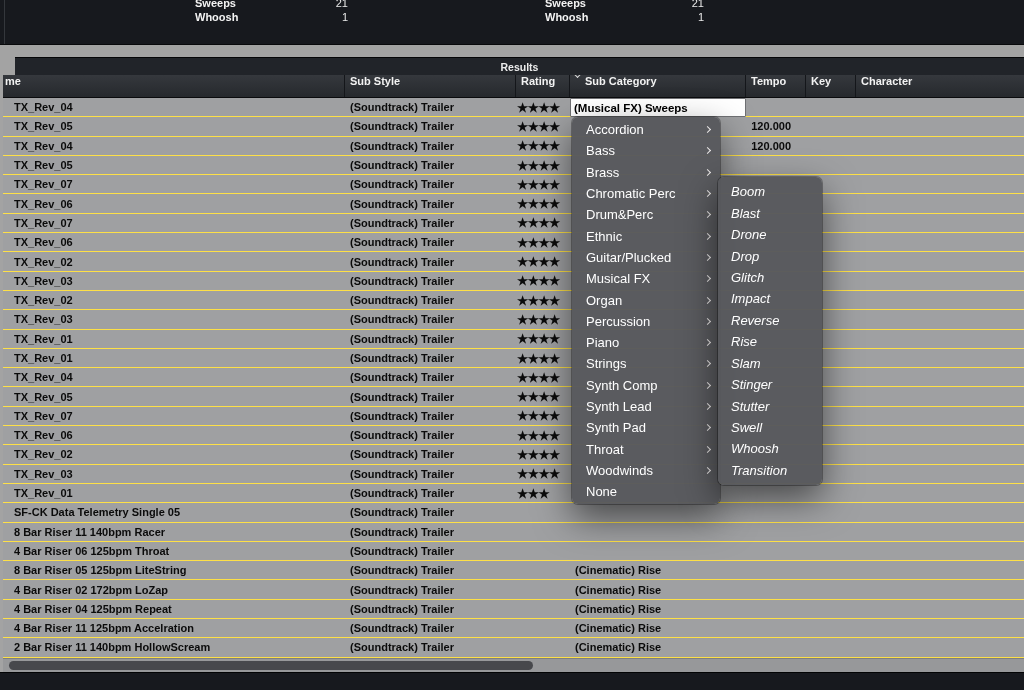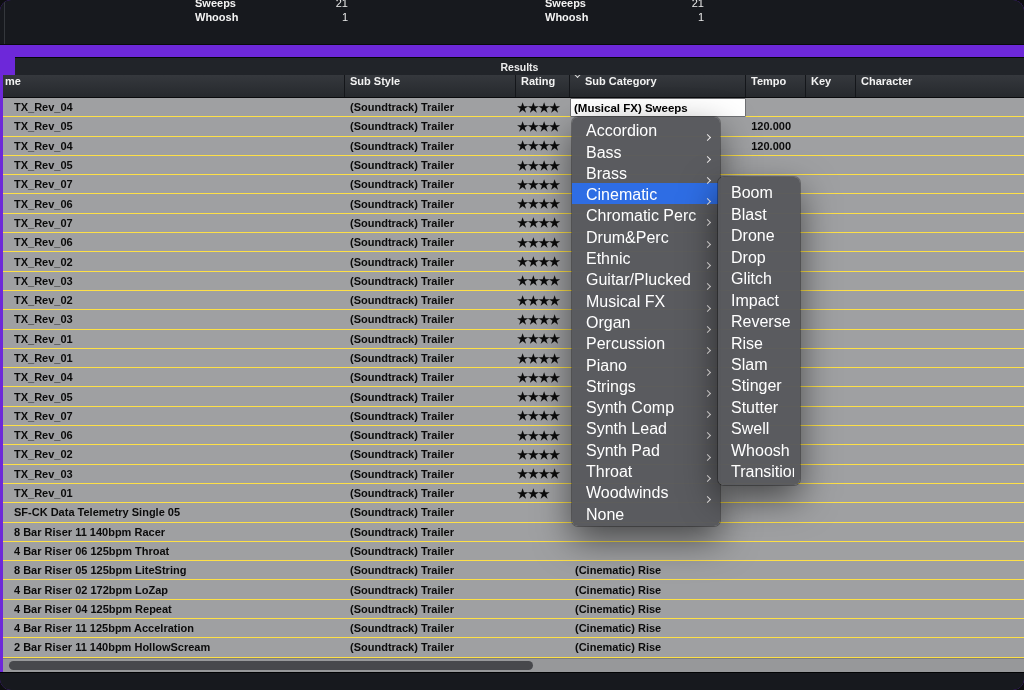--- a/index.html
+++ b/index.html
@@ -1,18 +1,18 @@
 <!DOCTYPE html>
 <html><head>
 <meta charset="utf-8">
 <style>
   * { margin:0; padding:0; box-sizing:border-box; }
   html,body { width:1024px; height:690px; }
   body { font-family:"Liberation Sans", sans-serif; background:#0d0e10; overflow:hidden; }
-  .screen { position:relative; width:1024px; height:690px; background:#6d28d9; overflow:hidden;border-radius:11px; }
+  .screen { position:relative; width:1024px; height:690px; background:#a3a3a3; overflow:hidden; }
 
   
   .top-panel { position:absolute; left:0; top:0; width:1024px; height:45px; background:#17191e; border-bottom:1px solid #090a0c; overflow:hidden; }
   .tp-divider { position:absolute; left:4px; top:0; width:1px; height:45px; background:#34373c; }
   .tp-group { position:absolute; top:-4px; }
   .tp-group.g1 { left:195px; width:153px; }
   .tp-group.g2 { left:545px; width:159px; }
   .tp-row { display:flex; justify-content:space-between; align-items:center; height:14px; }
   .tp-label { font-size:11px; font-weight:700; color:#f4f4f4; }
   .tp-value { font-size:11px; color:#eaeaea; }
@@ -35,25 +35,25 @@
   .c-style  { padding-left:5px; }
   .c-rating { padding-left:1px; font-size:12.5px; letter-spacing:-0.5px; }
   .c-subcat { padding-left:5px; }
   .c-tempo  { justify-content:flex-end; padding-right:15px; }
 
   
   .edit-field { position:absolute; left:570px; top:98px; width:176px; height:19px; background:#ffffff; border:1px solid #6f7073; border-radius:1px; font-family:"Liberation Sans",sans-serif; font-size:11.5px; font-weight:600; color:#000; padding:0 3px; z-index:25; outline:none; }
 
   
   .menu { position:absolute; left:572px; top:117px; width:148px; background:rgba(88,89,93,0.97); border-radius:6px; padding:2px 0; box-shadow:0 14px 36px rgba(0,0,0,0.55), 0 0 0 1px rgba(0,0,0,0.3); z-index:30; }
-  .menu-item { height:21.3px; display:flex; align-items:flex-end; padding:0 10px 0 14px; color:#fff; font-size:16px; }
+  .menu-item { height:21.3px; display:flex; align-items:center; padding:0 10px 0 14px; color:#fff; font-size:13px; }
   .menu-item.highlighted { background:#2e6de4; }
   .menu-label { flex:1; white-space:nowrap; overflow:hidden; }
   .chev { width:5px; height:5px; border-right:1.5px solid #eceaea; border-top:1.5px solid #eceaea; transform:rotate(45deg); flex:none; }
-  .submenu { position:absolute; left:718px; top:177px; width:82px; background:rgba(88,89,93,0.97); border-radius:6px; padding:4px 0; box-shadow:0 14px 36px rgba(0,0,0,0.55), 0 0 0 1px rgba(0,0,0,0.3); z-index:31; }
+  .submenu { position:absolute; left:718px; top:177px; width:104px; background:rgba(88,89,93,0.97); border-radius:6px; padding:4px 0; box-shadow:0 14px 36px rgba(0,0,0,0.55), 0 0 0 1px rgba(0,0,0,0.3); z-index:31;font-style:italic; }
   .submenu .menu-item { height:21.45px; padding:0 6px 0 13px; }
 
   
   .hscroll-area { position:absolute; left:3px; right:0; top:658px; height:14px; background:#97989a; border-top:1px solid #7d7e81; }
   .hscroll-thumb { position:absolute; left:6px; top:2px; width:524px; height:9px; background:#47484c; border-radius:4.5px; }
   .footer { position:absolute; left:0; right:0; top:672px; height:18px; background:#17191e; border-top:1px solid #020304; }
 </style>
 </head>
 <body>
 
@@ -427,24 +427,20 @@
   <div class="menu-item">
     <span class="menu-label">Bass</span>
     <span class="chev"></span>
   </div>
 
   <div class="menu-item">
     <span class="menu-label">Brass</span>
     <span class="chev"></span>
   </div>
 
-  <div class="menu-item highlighted">
-    <span class="menu-label">Cinematic</span>
-    <span class="chev"></span>
-  </div>
 
   <div class="menu-item">
     <span class="menu-label">Chromatic Perc</span>
     <span class="chev"></span>
   </div>
 
   <div class="menu-item">
     <span class="menu-label">Drum&amp;Perc</span>
     <span class="chev"></span>
   </div>

